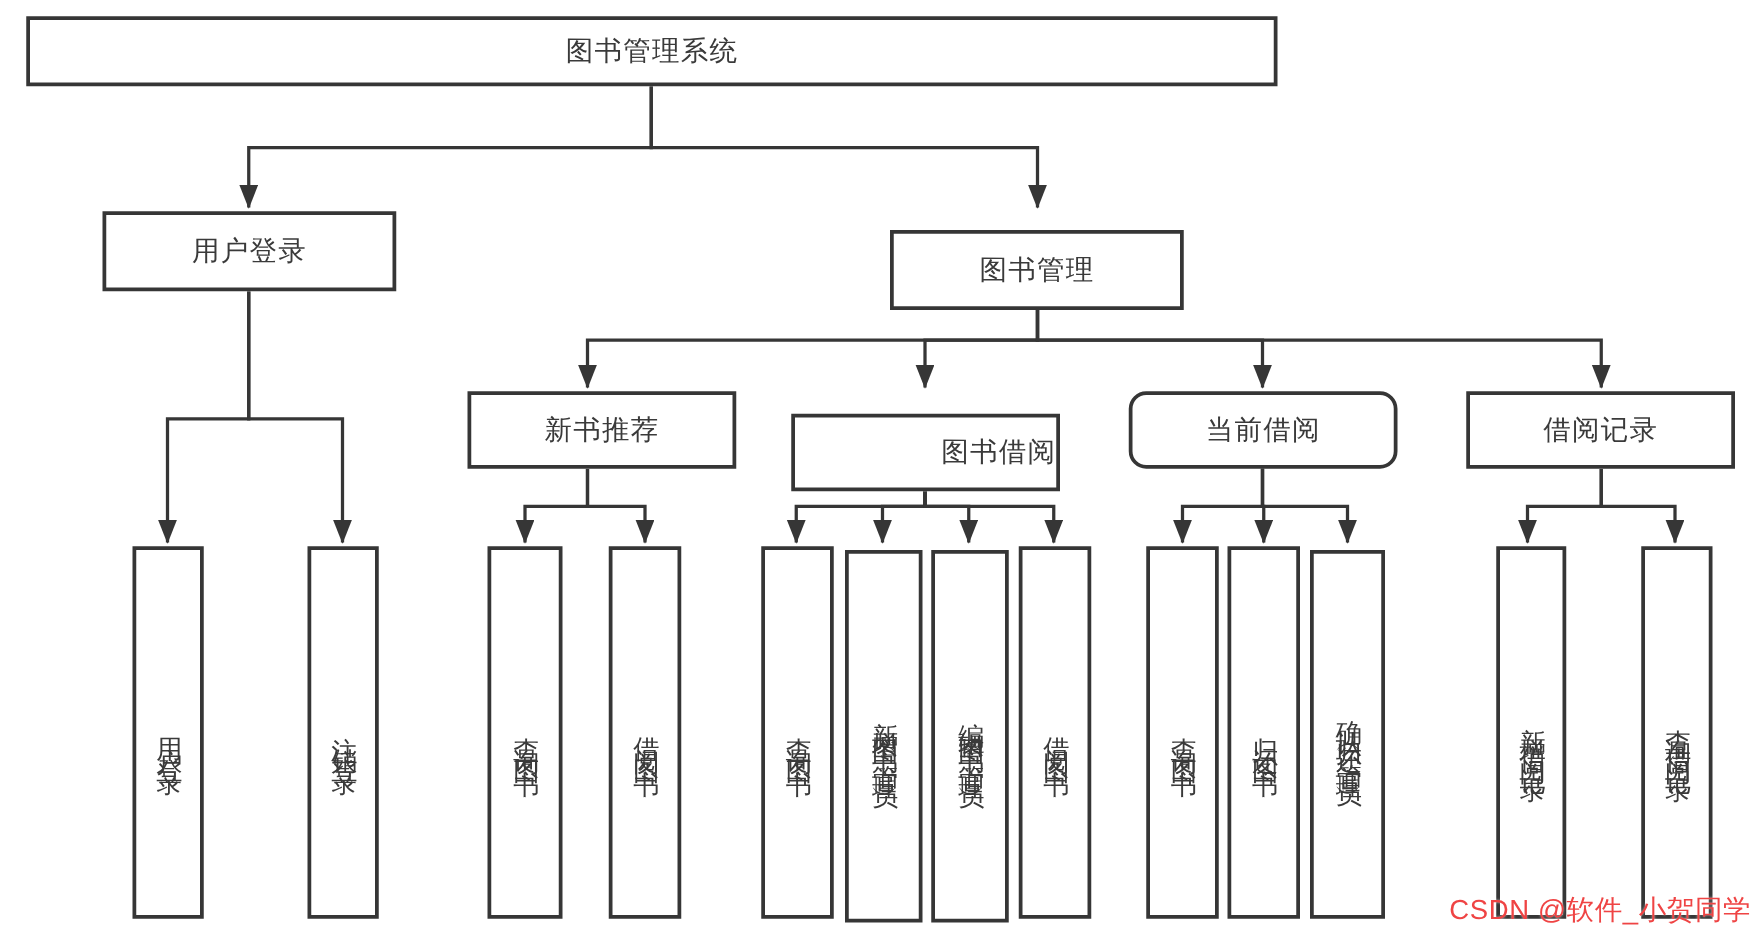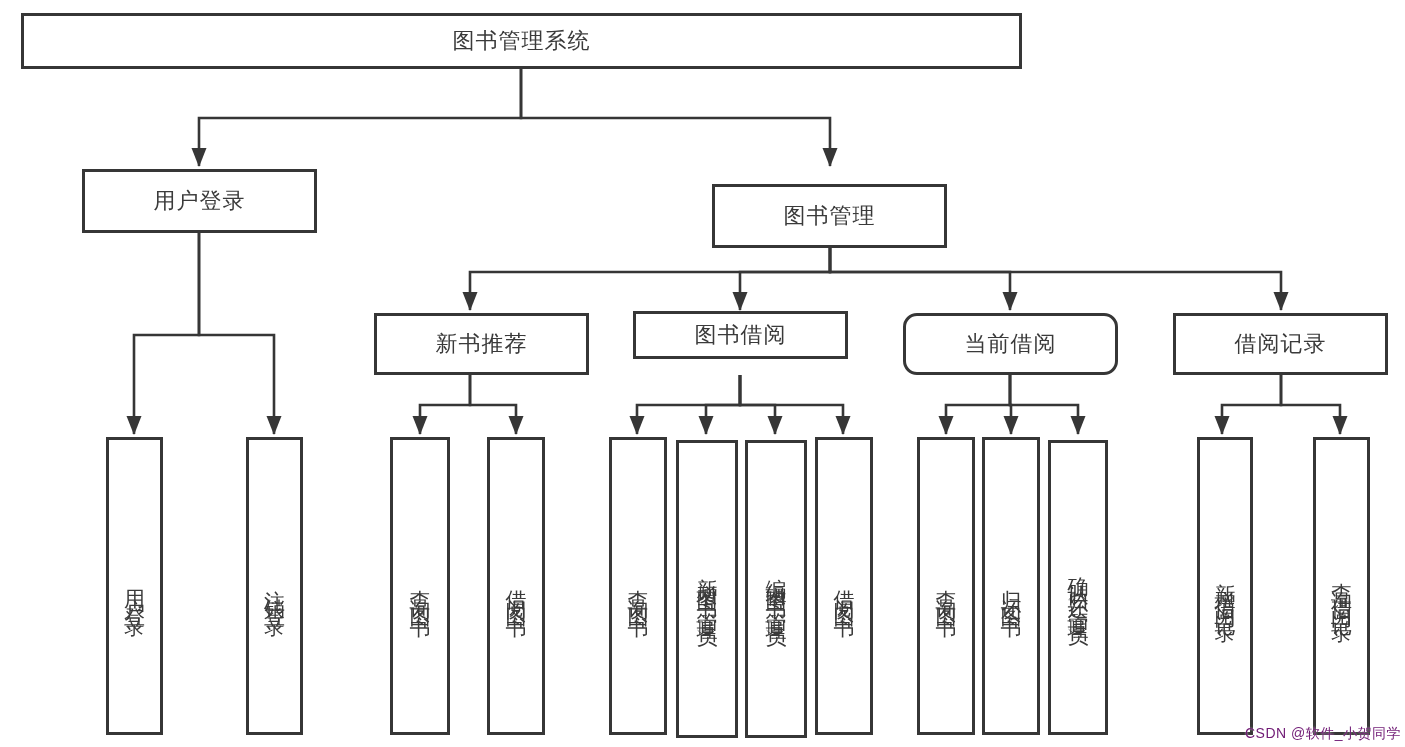--- a/index.html
+++ b/index.html
@@ -35,22 +35,22 @@
     font-size: 21px;
     letter-spacing: 9px;
     padding-top: 9px; 
     white-space: nowrap;
     color: #3a3a3a;
   }
   .watermark {
     position: absolute;
     right: 4px;
     bottom: 4px;
-    font-size: 14px;
-    color: #701a75;
+    font-size: 22px;
+    color: #ef4444;
     letter-spacing: 0.5px;
     z-index: 3;
     text-shadow: 0 0 2px rgba(255,255,255,0.7);
     white-space: nowrap;
   }
 </style>
 </head>
 <body>
 
 <div class="canvas">
@@ -98,21 +98,21 @@
   <div class="node hnode" style="left:82px; top:169px; width:235px; height:64px;">
     <span>用户登录</span>
   </div>
   <div class="node hnode" style="left:712px; top:184px; width:235px; height:64px;">
     <span>图书管理</span>
   </div>
 
   <div class="node hnode" style="left:374px; top:313px; width:215px; height:62px;">
     <span>新书推荐</span>
   </div>
-  <div class="node hnode" style="left:633px; top:311px; width:215px; height:48px;">
+  <div class="node hnode" style="left:633px; top:331px; width:215px; height:62px;justify-content:flex-end;">
     <span>图书借阅</span>
   </div>
   <div class="node hnode" style="left:903px; top:313px; width:215px; height:62px;border-radius:14px;">
     <span>当前借阅</span>
   </div>
   <div class="node hnode" style="left:1173px; top:313px; width:215px; height:62px;">
     <span>借阅记录</span>
   </div>
 
   <div class="node leaf" style="left:106px; top:437px; width:57px; height:298px;">

